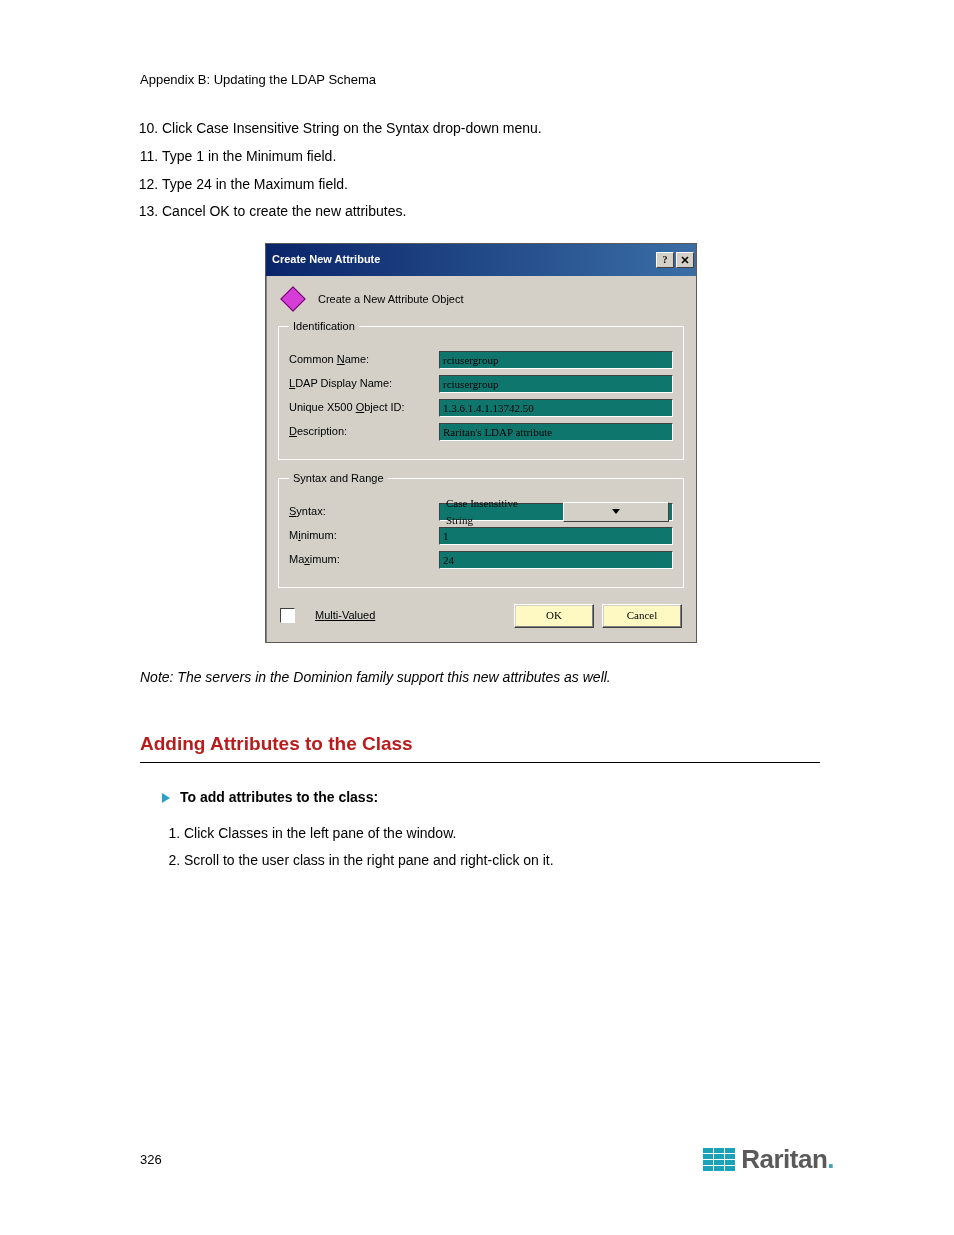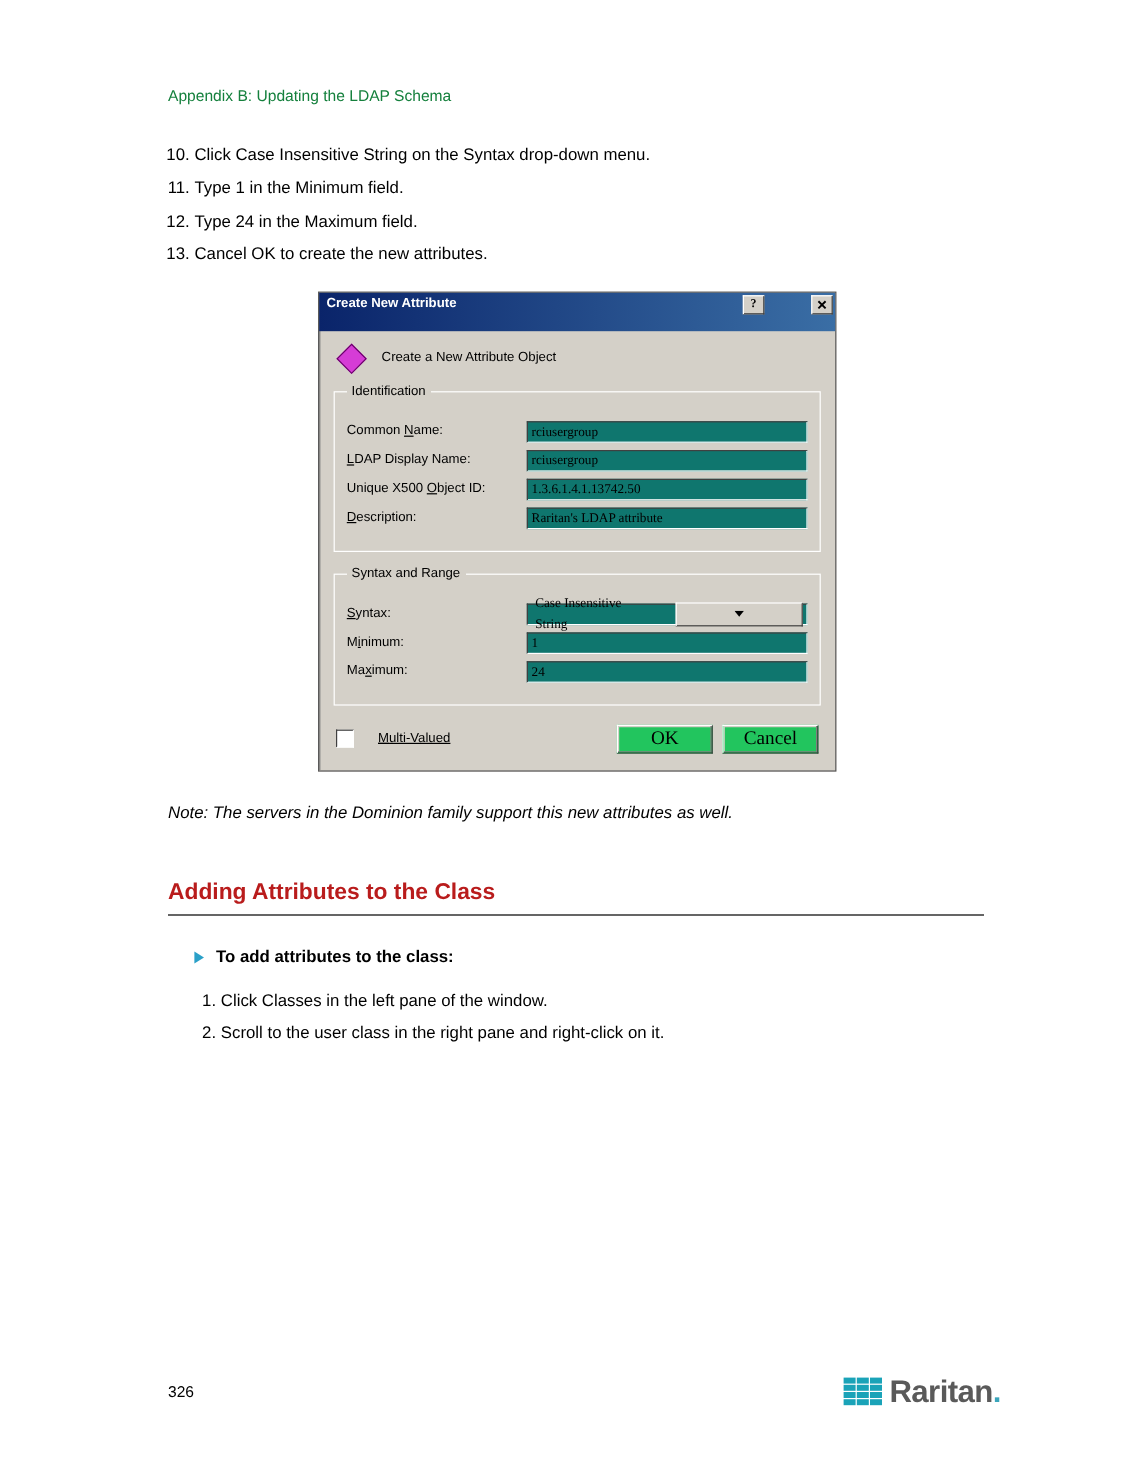--- a/index.html
+++ b/index.html
@@ -1,46 +1,46 @@
 <!DOCTYPE html>
 <html><head>
 <meta charset="utf-8">
 <style>
   html,body{margin:0;padding:0;background:#fff;font-family:"Segoe UI",Tahoma,Arial,sans-serif;color:#000;}
   .page{width:954px;height:1235px;position:relative;margin:0 auto;background:#fff;}
   .doc-body{position:absolute;left:140px;top:70px;width:680px;font-size:14px;line-height:1.55;}
-  .chapter-head{font-size:13px;color:#15803d;margin-bottom:28px;}
+  .chapter-head{font-size:13px;color:#000000;margin-bottom:28px;}
   .numlist{margin:0 0 20px 0;padding-left:22px;}
   .numlist li{margin-bottom:6px;}
 
   
   .dlg-wrap{width:430px;margin:10px auto 20px auto;}
   .dlg{width:430px;border:1px solid #5a5a5a;background:#d4d0c8;font-family:Tahoma,Arial,sans-serif;font-size:11px;color:#000;box-shadow:1px 1px 0 #808080 inset;}
-  .titlebar{display:flex;align-items:center;height:20px;background:linear-gradient(to right,#0a246a,#3a6ea5);color:#fff;padding:0 2px 12px 6px;font-weight:bold;font-size:11px;gap:37px;}
+  .titlebar{display:flex;align-items:center;height:32px;background:linear-gradient(to right,#0a246a,#3a6ea5);color:#fff;padding:0 2px 0 6px;font-weight:bold;font-size:11px;}
   .titlebar .spacer{flex:1;}
   .titlebtn{width:16px;height:14px;margin-left:2px;background:#d4d0c8;border:1px solid #fff;border-right-color:#404040;border-bottom-color:#404040;display:flex;align-items:center;justify-content:center;font-family:Tahoma;font-size:10px;font-weight:bold;color:#000;line-height:1;}
   .titlebtn.close svg{display:block;}
   .dlg-inner{padding:10px 12px 14px 12px;}
-  .iconrow{display:flex;align-items:center;gap:16px;padding:4px 0 10px 6px;}
+  .iconrow{display:flex;align-items:flex-end;gap:16px;padding:4px 0 10px 6px;}
   .diamond{width:18px;height:18px;position:relative;}
   .diamond::before{content:"";position:absolute;inset:0;transform:rotate(45deg);background:#d63cd6;border:1px solid #6a006a;}
   fieldset{border:1px solid #808080;border-top-color:#fff;border-left-color:#fff;margin:0 0 10px 0;padding:10px 10px 12px 10px;position:relative;}
   fieldset{border:1px groove #fff;}
   legend{font-size:11px;padding:0 4px;color:#000;}
   .row{display:flex;align-items:center;margin:6px 0;}
   .row label{width:150px;}
   .row input[type=text],.row .combo{flex:1;height:18px;border:1px solid #808080;border-top-color:#404040;border-left-color:#404040;border-right-color:#fff;border-bottom-color:#fff;background:#0f766e;font-family:Tahoma;font-size:11px;padding:1px 3px;box-sizing:border-box;}
   .combo{display:flex;align-items:center;padding:0;gap:16px;}
   .combo span{flex:1;padding:1px 3px;}
   .combo .cbtn{width:16px;height:16px;background:#d4d0c8;border:1px solid #fff;border-right-color:#404040;border-bottom-color:#404040;display:flex;align-items:center;justify-content:center;}
   .btnrow{display:flex;align-items:center;padding:6px 2px 0 2px;}
   .chk{display:flex;align-items:center;gap:20px;text-decoration:underline;}
   .chkbox{width:13px;height:13px;background:#fff;border:1px solid #808080;border-top-color:#404040;border-left-color:#404040;border-right-color:#fff;border-bottom-color:#fff;}
   .btnrow .spacer{flex:1;}
-  .winbtn{width:78px;height:22px;background:#22c55e;border:1px solid #fff;border-right-color:#404040;border-bottom-color:#404040;font-family:Tahoma;font-size:16px;margin-left:8px;display:flex;align-items:center;justify-content:center;box-shadow:inset -1px -1px 0 #808080, inset 1px 1px 0 #d4d0c8;}
+  .winbtn{width:78px;height:22px;background:#fef9c3;border:1px solid #fff;border-right-color:#404040;border-bottom-color:#404040;font-family:Tahoma;font-size:11px;margin-left:8px;display:flex;align-items:center;justify-content:center;box-shadow:inset -1px -1px 0 #808080, inset 1px 1px 0 #d4d0c8;}
   .u{text-decoration:underline;}
 
   
   .section-title{font-size:19px;font-weight:bold;color:#b91c1c;margin-top:40px;}
   .hr{border:none;border-top:1.5px solid #000;margin:4px 0 24px 0;}
   .subhead{display:flex;align-items:center;gap:10px;font-weight:bold;font-size:14px;margin:0 0 14px 22px;}
   .tri{width:0;height:0;border-top:5px solid transparent;border-bottom:5px solid transparent;border-left:8px solid #2aa0c8;}
   .steplist{margin:0 0 0 22px;padding-left:22px;}
   .steplist li{margin-bottom:6px;}
 

